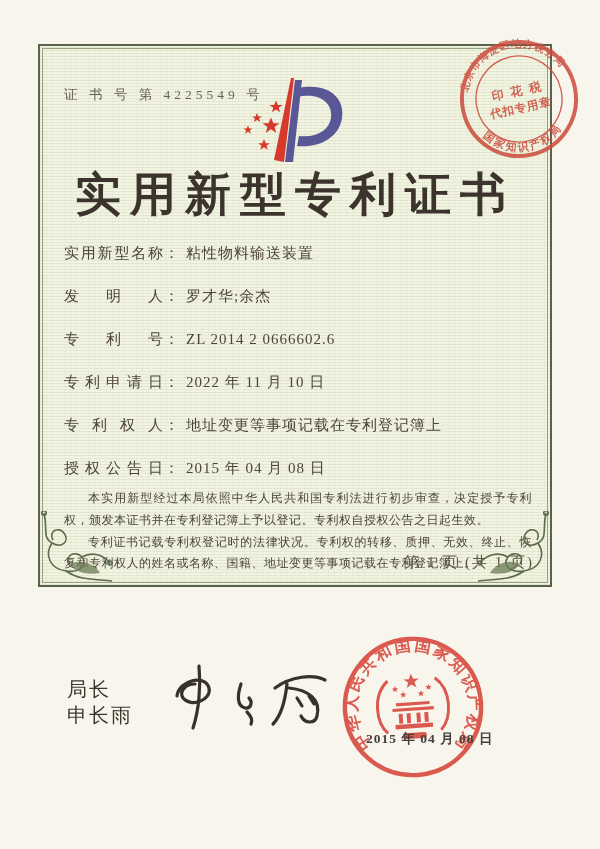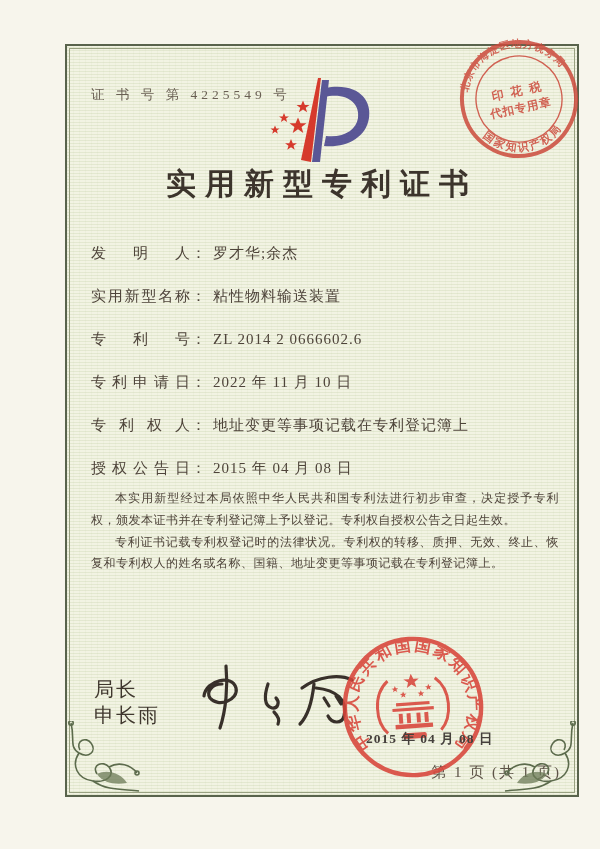--- a/index.html
+++ b/index.html
@@ -4,35 +4,34 @@
 <style>
   html,body{margin:0;padding:0;}
   body{
     width:600px;height:849px;position:relative;overflow:hidden;
     background:#f7f5ec;
     font-family:"Liberation Serif","DejaVu Serif",serif;
     color:#4a4238;
   }
   
   .frame{
-    position:absolute;left:38px;top:44px;width:514px;height:753px;
+    position:absolute;left:38px;top:44px;width:514px;height:543px;
     border:2px solid #59634c;box-sizing:border-box;
     background:
       repeating-linear-gradient(0deg, rgba(168,187,132,.20) 0 1px, rgba(0,0,0,0) 1px 3px),
       repeating-linear-gradient(90deg, rgba(168,187,132,.07) 0 1px, rgba(0,0,0,0) 1px 6px),
       #f2f3e3;
-    margin-left: 27px;
   }
   .frame-inner{position:absolute;inset:2px;border:1px solid #99a181;pointer-events:none;}
   
   .cert-no{position:absolute;left:24px;top:40px;font-size:13.5px;letter-spacing:4px;color:#6a6054;}
   .logo{position:absolute;left:50%;top:28px;transform:translateX(-50%);width:120px;height:92px;}
   .title{
     position:absolute;left:0;right:0;top:118px;text-align:center;
-    font-size:30px;font-weight:700;letter-spacing:9px;color:#3c342c;
+    font-size:46px;font-weight:700;letter-spacing:9px;color:#3c342c;
   }
   
   .fields{position:absolute;left:24px;right:20px;top:198px;}
   .field-row{height:43px;font-size:15px;letter-spacing:1px;color:#4e443a;white-space:nowrap;}
   .field-label{display:inline-block;width:100px;text-align:justify;text-align-last:justify;}
   .field-colon{display:inline-block;margin-right:6px;}
   
   .body-text{
     position:absolute;left:24px;right:18px;top:442px;
     font-size:12px;line-height:21.8px;color:#4e443a;
@@ -80,24 +79,24 @@
       <path transform="translate(22,44) scale(0.5)" d="M0,-10 L2.9,-3.1 10,-3.1 4.2,1.2 6.2,8.1 0,3.9 -6.2,8.1 -4.2,1.2 -10,-3.1 -2.9,-3.1 Z"></path>
       <path transform="translate(13,56) scale(0.45)" d="M0,-10 L2.9,-3.1 10,-3.1 4.2,1.2 6.2,8.1 0,3.9 -6.2,8.1 -4.2,1.2 -10,-3.1 -2.9,-3.1 Z"></path>
       <path transform="translate(29,71) scale(0.6)" d="M0,-10 L2.9,-3.1 10,-3.1 4.2,1.2 6.2,8.1 0,3.9 -6.2,8.1 -4.2,1.2 -10,-3.1 -2.9,-3.1 Z"></path>
     </g>
   </svg>
 
   <div class="title">实用新型专利证书</div>
 
   <div class="fields">
     <div class="field-row">
-      <span class="field-label">发明人</span><span class="field-colon">：</span><span>罗才华;余杰</span>
+      <span class="field-label">实用新型名称</span><span class="field-colon">：</span><span>粘性物料输送装置</span>
     </div>
     <div class="field-row">
-      <span class="field-label">实用新型名称</span><span class="field-colon">：</span><span>粘性物料输送装置</span>
+      <span class="field-label">发明人</span><span class="field-colon">：</span><span>罗才华;余杰</span>
     </div>
     <div class="field-row">
       <span class="field-label">专利号</span><span class="field-colon">：</span><span>ZL 2014 2 0666602.6</span>
     </div>
     <div class="field-row">
       <span class="field-label">专利申请日</span><span class="field-colon">：</span><span>2022 年 11 月 10 日</span>
     </div>
     <div class="field-row">
       <span class="field-label">专利权人</span><span class="field-colon">：</span><span>地址变更等事项记载在专利登记簿上</span>
     </div>

